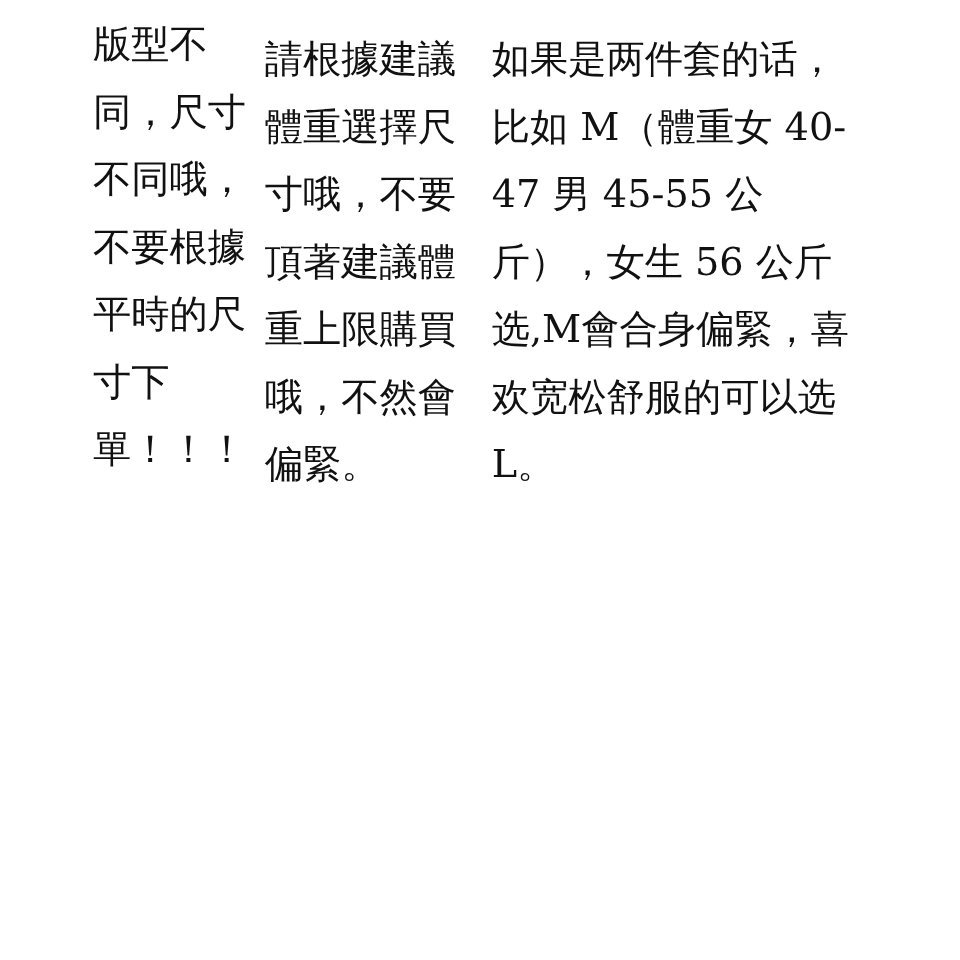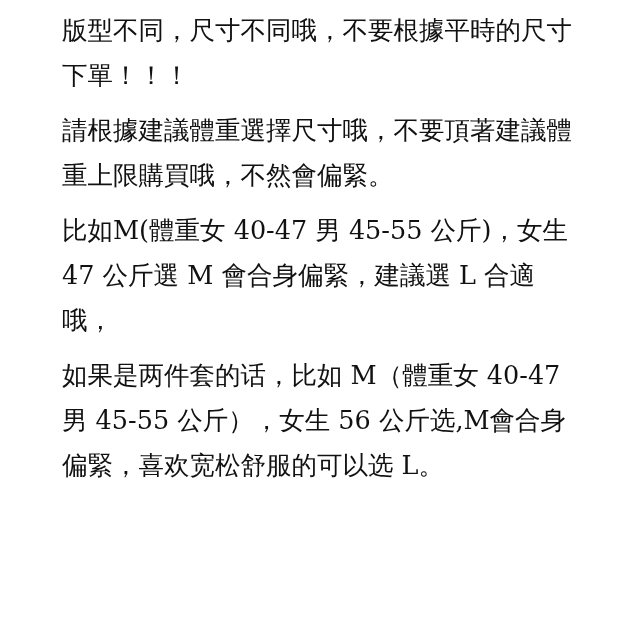--- a/index.html
+++ b/index.html
@@ -13,21 +13,21 @@
     font-family: "DejaVu Serif", "Liberation Serif", serif;
     color: #111111;
     overflow: hidden;
   }
   .page {
     box-sizing: border-box;
     width: 640px;
     height: 640px;
     padding: 8px 62px 0 62px;
     display: flex;
-    flex-direction: column;
+    flex-direction: row;
     justify-content: flex-start;
   }
   .para {
     font-size: 25.5px;
     line-height: 45px;
     letter-spacing: 0px;
     text-align: left;
     margin: 0;
     white-space: pre-wrap;
     word-break: break-all;
@@ -39,17 +39,16 @@
 </style>
 </head>
 <body>
 
 <div class="page">
 
   <p class="para p1">版型不同，尺寸不同哦，不要根據平時的尺寸下單！！！</p>
 
   <p class="para">請根據建議體重選擇尺寸哦，不要頂著建議體重上限購買哦，不然會偏緊。</p>
 
-  <p class="para">比如M(體重女 40-47 男 45-55 公斤)，女生 47 公斤選 M 會合身偏緊，建議選 L 合適哦，</p>
 
   <p class="para">如果是两件套的话，比如 M（體重女 40-47 男 45-55 公斤），女生 56 公斤选,M會合身偏緊，喜欢宽松舒服的可以选 L。</p>
 
 </div>
 
 </body></html>

